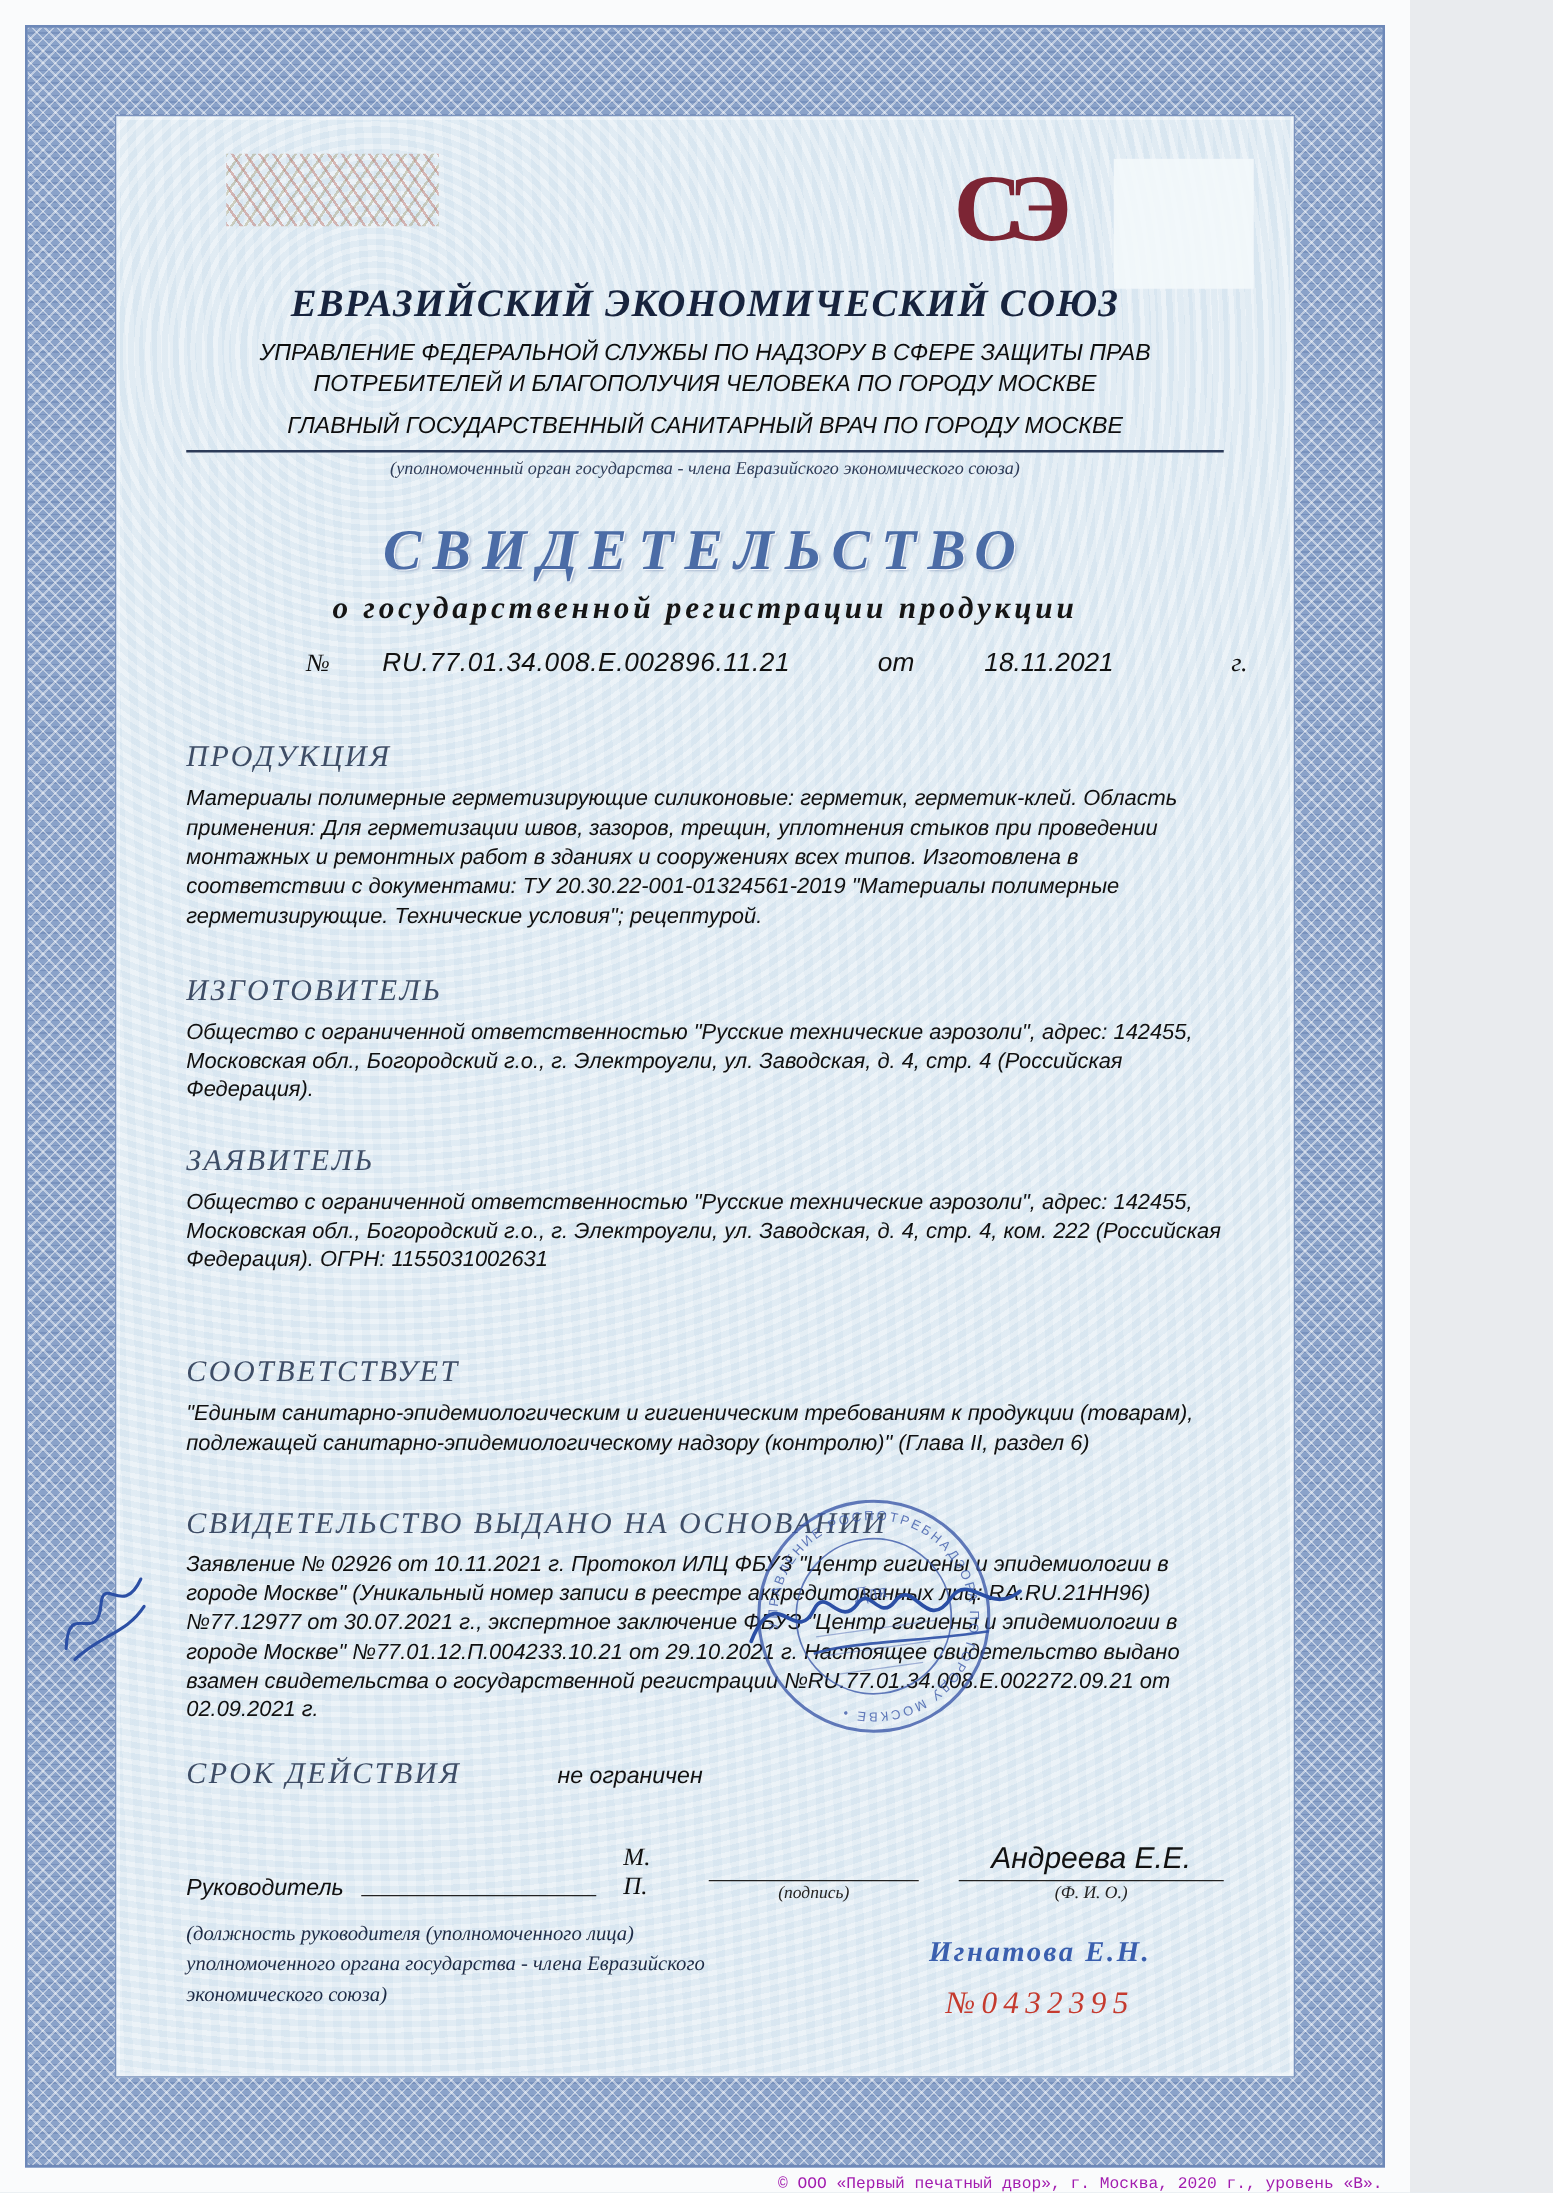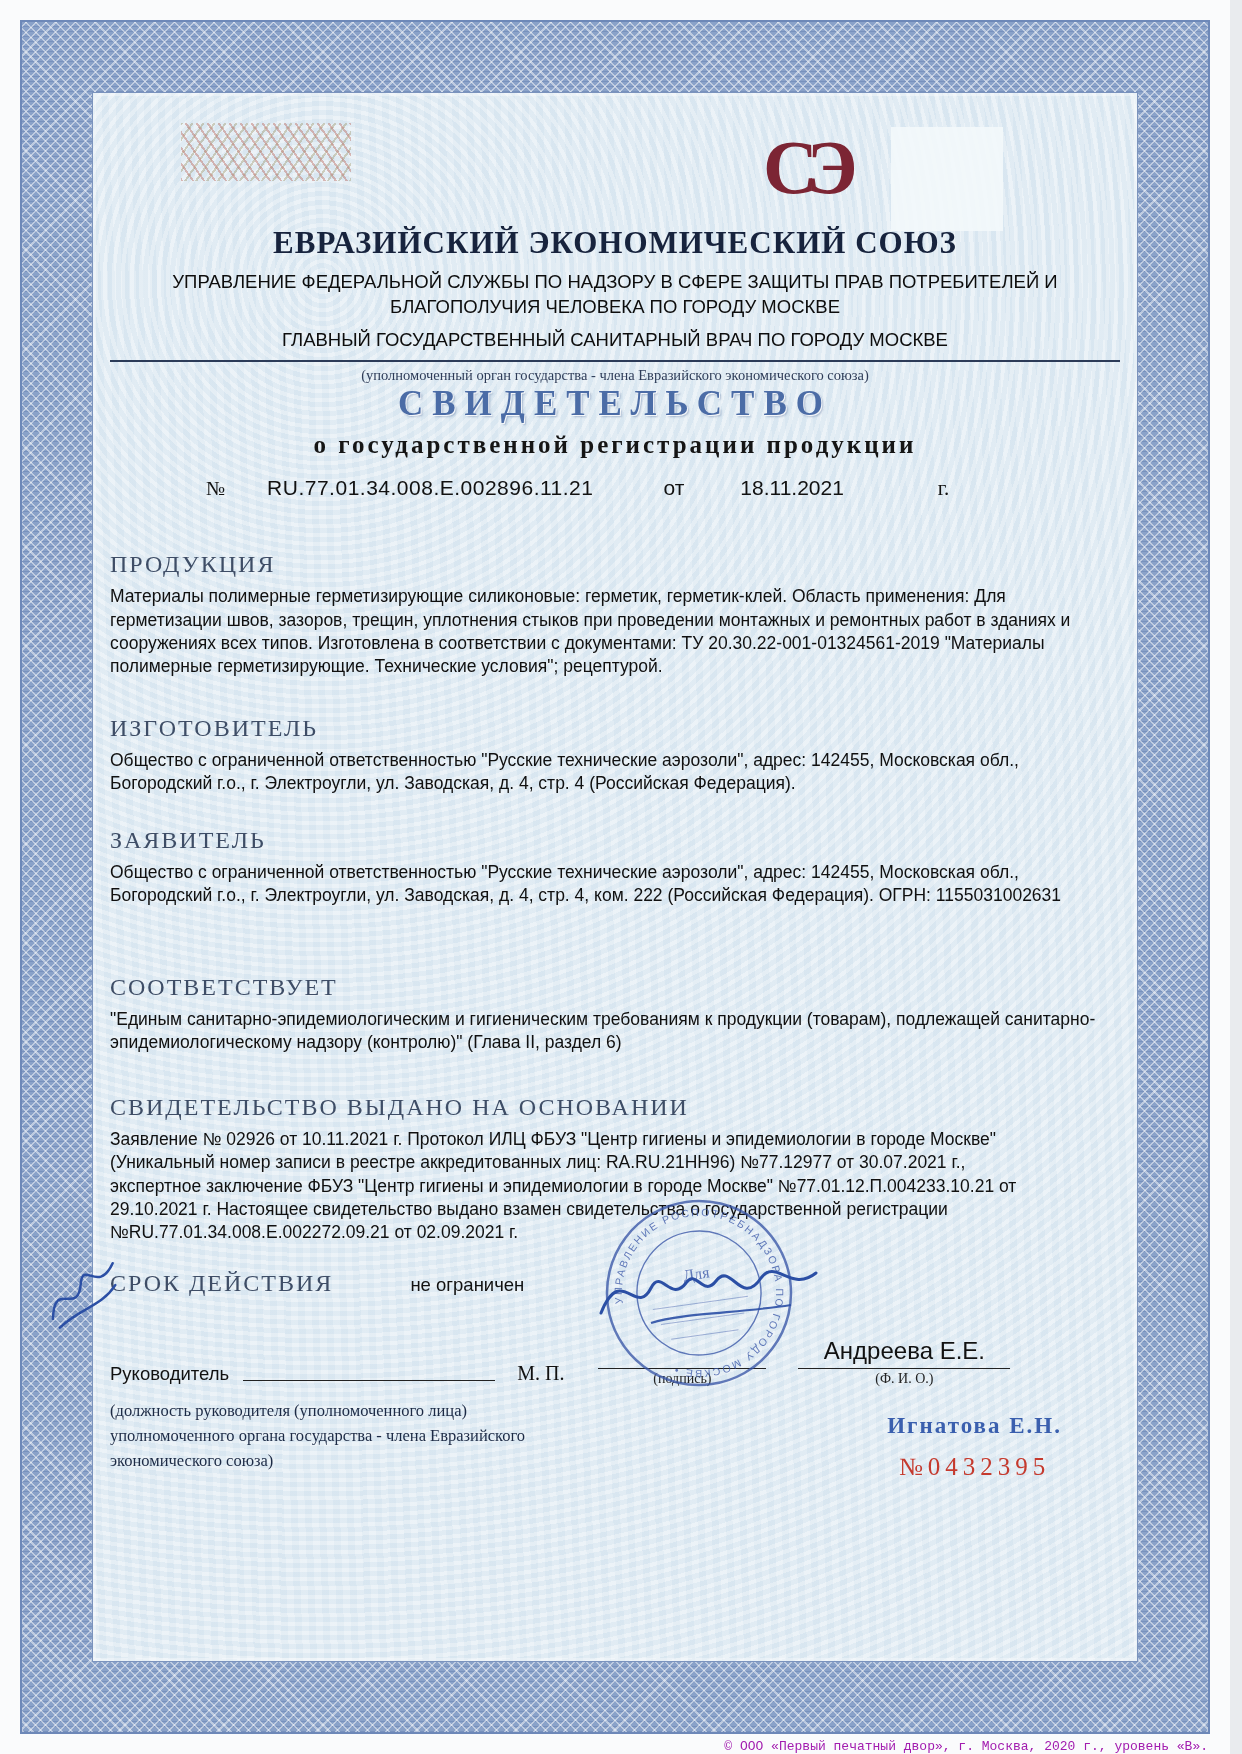--- a/index.html
+++ b/index.html
@@ -1,18 +1,18 @@
 <!DOCTYPE html>
 <html><head>
 <meta charset="utf-8">
 <style>
   *{margin:0;padding:0;box-sizing:border-box;}
   html,body{width:1242px;}
   body{font-family:"Liberation Sans",sans-serif;background:#e9ebee;}
-  .page{position:relative;width:1230px;height:1754px;background:#fafbfc;overflow:hidden;}
+  .page{position:relative;width:1128px;height:1754px;background:#fafbfc;overflow:hidden;}
 
   
   .border-band{
     position:absolute;inset:20px;
     background-color:#8aa2c9;
     background-image:
       repeating-linear-gradient(45deg,rgba(255,255,255,.45) 0 1.5px,rgba(255,255,255,0) 1.5px 7px),
       repeating-linear-gradient(-45deg,rgba(255,255,255,.45) 0 1.5px,rgba(255,255,255,0) 1.5px 7px),
       repeating-linear-gradient(0deg,rgba(58,88,146,.22) 0 1px,transparent 1px 5px);
     border:2px solid #6d88b8;
@@ -20,21 +20,21 @@
   
   .inner{
     position:absolute;inset:92px;
     background-color:#e3edf4;
     background-image:
       repeating-radial-gradient(circle at 22% 12%,rgba(255,255,255,.20) 0 4px,rgba(170,200,225,.10) 4px 9px),
       repeating-linear-gradient(88deg,rgba(255,255,255,.14) 0 7px,rgba(178,206,228,.10) 7px 14px);
     border:1px solid #7b93bd;
     box-shadow:inset 0 0 0 3px rgba(255,255,255,.35);
   }
-  .content{position:relative;height:100%;padding:36px 17px 0;}
+  .content{position:relative;height:100%;padding:36px 56px 0;font-style:italic;}
 
   .crosshatch{
     position:absolute;left:88px;top:30px;width:170px;height:58px;opacity:.8;
     background-image:
       repeating-linear-gradient(55deg,rgba(187,106,95,.55) 0 2px,transparent 2px 9px),
       repeating-linear-gradient(-55deg,rgba(150,140,90,.45) 0 2px,transparent 2px 9px);
   }
   .scanpatch{position:absolute;left:798px;top:34px;width:112px;height:104px;background:rgba(243,248,251,.9);}
   .se-logo{
     position:absolute;left:670px;top:36px;
@@ -42,22 +42,22 @@
     color:#7c2534;letter-spacing:-12px;padding-right:14px;
   }
 
   .union{font-family:"Liberation Serif",serif;font-weight:700;font-size:31px;color:#17233d;
     text-align:center;letter-spacing:1px;margin-top:96px;}
   .authority{font-size:18.5px;color:#0d0d0d;text-align:center;line-height:1.36;margin:8px auto 0;max-width:940px;}
   .authority2{font-size:18.5px;color:#0d0d0d;text-align:center;line-height:1.36;margin:8px auto;max-width:940px;}
   .rule{border-top:2px solid #2c3b58;margin-top:7px;}
   .subnote{font-family:"Liberation Serif",serif;font-size:14.5px;color:#2e3c58;text-align:center;margin-top:5px;}
 
-  .title{font-family:"Liberation Serif",serif;font-weight:700;font-size:35px;color:#4b6ca6;
-    text-align:center;letter-spacing:9px;margin-top:0;
+  .title{font-family:"Liberation Serif",serif;font-weight:700;font-size:46px;color:#4b6ca6;
+    text-align:center;letter-spacing:9px;margin-top:29px;
     text-shadow:1px 1px 0 rgba(255,255,255,.85),2px 2px 2px rgba(60,90,140,.35);}
   .subtitle{font-family:"Liberation Serif",serif;font-weight:700;font-size:25px;color:#151515;
     text-align:center;letter-spacing:3px;margin-top:7px;}
 
   .numrow{display:flex;align-items:baseline;margin-top:17px;font-size:21px;color:#111;}
   .numrow .no{font-family:"Liberation Serif",serif;margin-left:96px;font-size:20px;}
   .numrow .num{margin-left:42px;letter-spacing:.5px;}
   .numrow .ot{margin-left:70px;}
   .numrow .date{margin-left:56px;}
   .numrow .g{margin-left:94px;font-family:"Liberation Serif",serif;}

